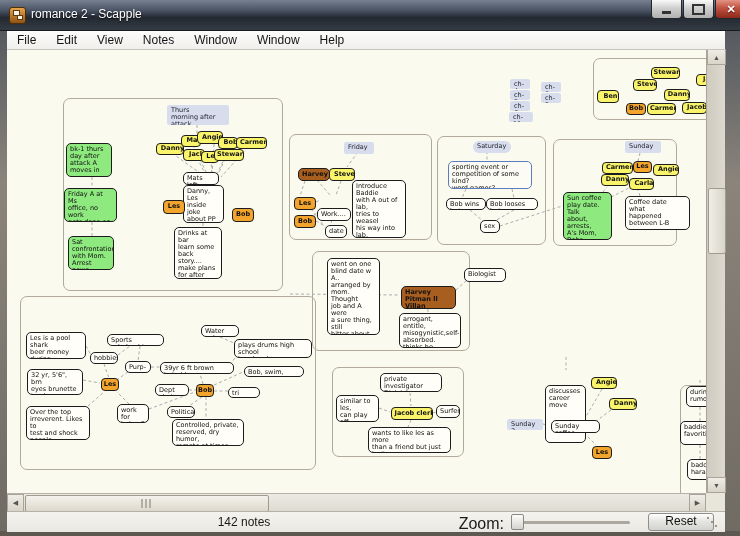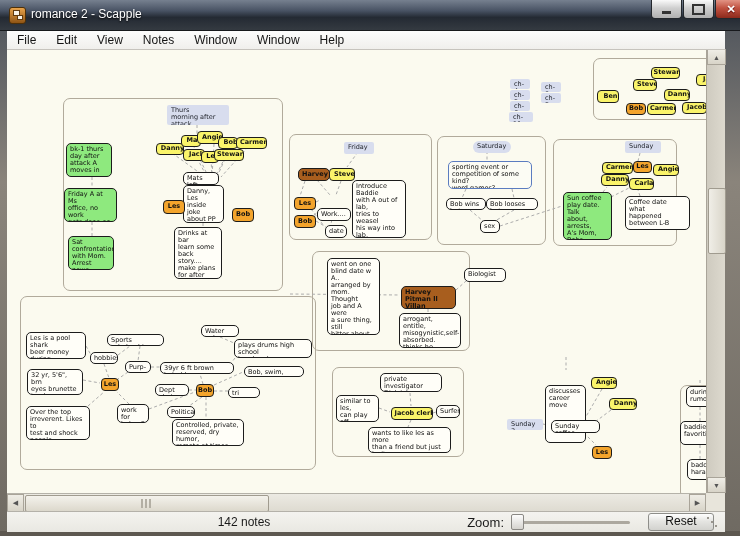--- a/index.html
+++ b/index.html
@@ -57,21 +57,21 @@
     font-size:7px;color:#555;}
   .hthumb{position:absolute;left:18px;top:1px;width:242px;height:15px;border:1px solid #a09b8f;border-radius:2px;
     background:linear-gradient(#f4f2ec,#dcd8cc);}
   .hgrip{position:absolute;left:115px;top:3px;width:12px;height:9px;
     background:repeating-linear-gradient(90deg,#b3afa4 0 2px,transparent 2px 4px);}
   .corner-box{position:absolute;left:706px;top:493px;width:19px;height:18px;background:#e8e5db;z-index:10;}
   
   .statusbar{position:absolute;left:7px;top:511px;width:718px;height:20px;z-index:10;
     background:linear-gradient(#f4f3ef,#e9e8e2);border-top:1px solid #b4b1a9;}
   .notes-count{position:absolute;left:177px;top:3px;width:120px;text-align:center;font-size:12px;color:#1a1a1a;}
-  .zoom-label{position:absolute;left:435px;top:3px;width:62px;text-align:right;font-size:13px;color:#1a1a1a;}
+  .zoom-label{position:absolute;left:435px;top:3px;width:62px;text-align:right;font-size:16px;color:#1a1a1a;}
   .zoom-trough{position:absolute;left:505px;top:9px;width:118px;height:3px;background:#aca89f;border-radius:2px;}
   .zoom-thumb{position:absolute;left:504px;top:2px;width:11px;height:14px;border:1px solid #8a8884;border-radius:2px;
     background:linear-gradient(#fdfdfd,#d5d3ce);}
   .reset-btn{position:absolute;left:641px;top:1px;width:64px;height:16px;border:1px solid #8e8e8a;border-radius:3px;
     background:linear-gradient(#fefefe,#e5e5e2 45%,#d2d2ce);font-size:12px;color:#111;
     text-align:center;line-height:15px;}
   .resize-grip{position:absolute;left:700px;top:5px;width:2px;height:2px;background:#9a968e;
     box-shadow:4px 4px 0 #9a968e,8px 8px 0 #9a968e;}
   
   .b-left{position:absolute;left:0;top:30px;width:7px;height:506px;z-index:9;background:linear-gradient(#55595f,#8a847b 30%,#6f6a62);}

